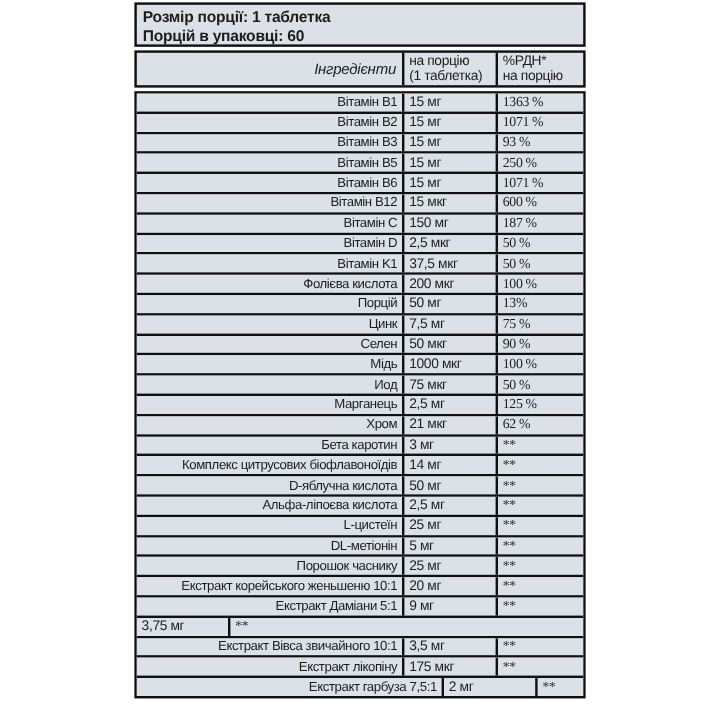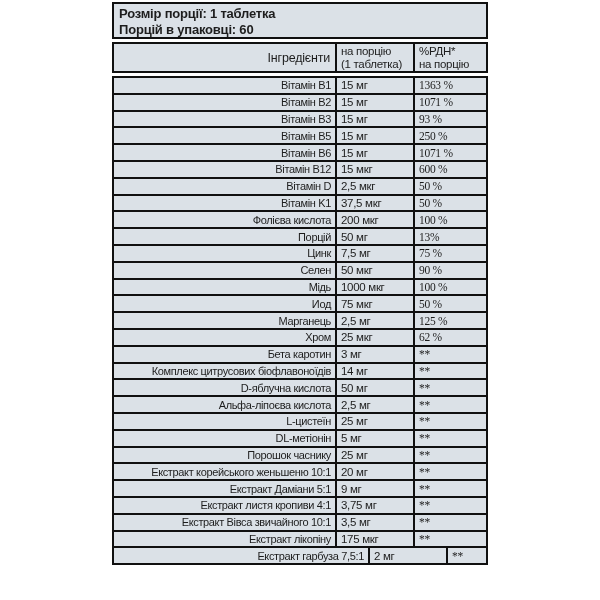--- a/index.html
+++ b/index.html
@@ -35,21 +35,21 @@
     background:var(--cell-bg);
     border:2px solid var(--border);
     height:31px;
     margin-bottom:3px;
   }
   .colhead .c1{
     width:223px;
     border-right:2px solid var(--border);
     display:flex;align-items:center;justify-content:flex-end;
     padding:0 5px;
-    font-size:12.5px;letter-spacing:-0.2px;
+    font-size:12.5px;letter-spacing:-0.2px;font-style:italic;
   }
   .colhead .c2{
     width:78px;
     border-right:2px solid var(--border);
     padding:1px 0 0 4px;
     font-size:11.5px;line-height:13px;letter-spacing:-0.3px;
   }
   .colhead .c3{
     flex:1;
     padding:1px 0 0 4px;
@@ -146,20 +146,25 @@
     <div class="amount">15 мг</div>
     <div class="rdn">1071 %</div>
   </div>
 
   <div class="row">
     <div class="name">Вітамін B12</div>
     <div class="amount">15 мкг</div>
     <div class="rdn">600 %</div>
   </div>
 
+  <div class="row">
+    <div class="name">Вітамін C</div>
+    <div class="amount">150 мг</div>
+    <div class="rdn">187 %</div>
+  </div>
 
   <div class="row">
     <div class="name">Вітамін D</div>
     <div class="amount">2,5 мкг</div>
     <div class="rdn">50 %</div>
   </div>
 
   <div class="row">
     <div class="name">Вітамін K1</div>
     <div class="amount">37,5 мкг</div>
@@ -204,21 +209,21 @@
   </div>
 
   <div class="row">
     <div class="name">Марганець</div>
     <div class="amount">2,5 мг</div>
     <div class="rdn">125 %</div>
   </div>
 
   <div class="row">
     <div class="name">Хром</div>
-    <div class="amount">25 мкг</div>
+    <div class="amount">21 мкг</div>
     <div class="rdn">62 %</div>
   </div>
 
   <div class="row">
     <div class="name">Бета каротин</div>
     <div class="amount">3 мг</div>
     <div class="rdn">**</div>
   </div>
 
   <div class="row">
@@ -263,21 +268,20 @@
     <div class="rdn">**</div>
   </div>
 
   <div class="row">
     <div class="name">Екстракт Даміани 5:1</div>
     <div class="amount">9 мг</div>
     <div class="rdn">**</div>
   </div>
 
   <div class="row">
-    <div class="name">Екстракт листя кропиви 4:1</div>
     <div class="amount">3,75 мг</div>
     <div class="rdn">**</div>
   </div>
 
   <div class="row">
     <div class="name">Екстракт Вівса звичайного 10:1</div>
     <div class="amount">3,5 мг</div>
     <div class="rdn">**</div>
   </div>
 

